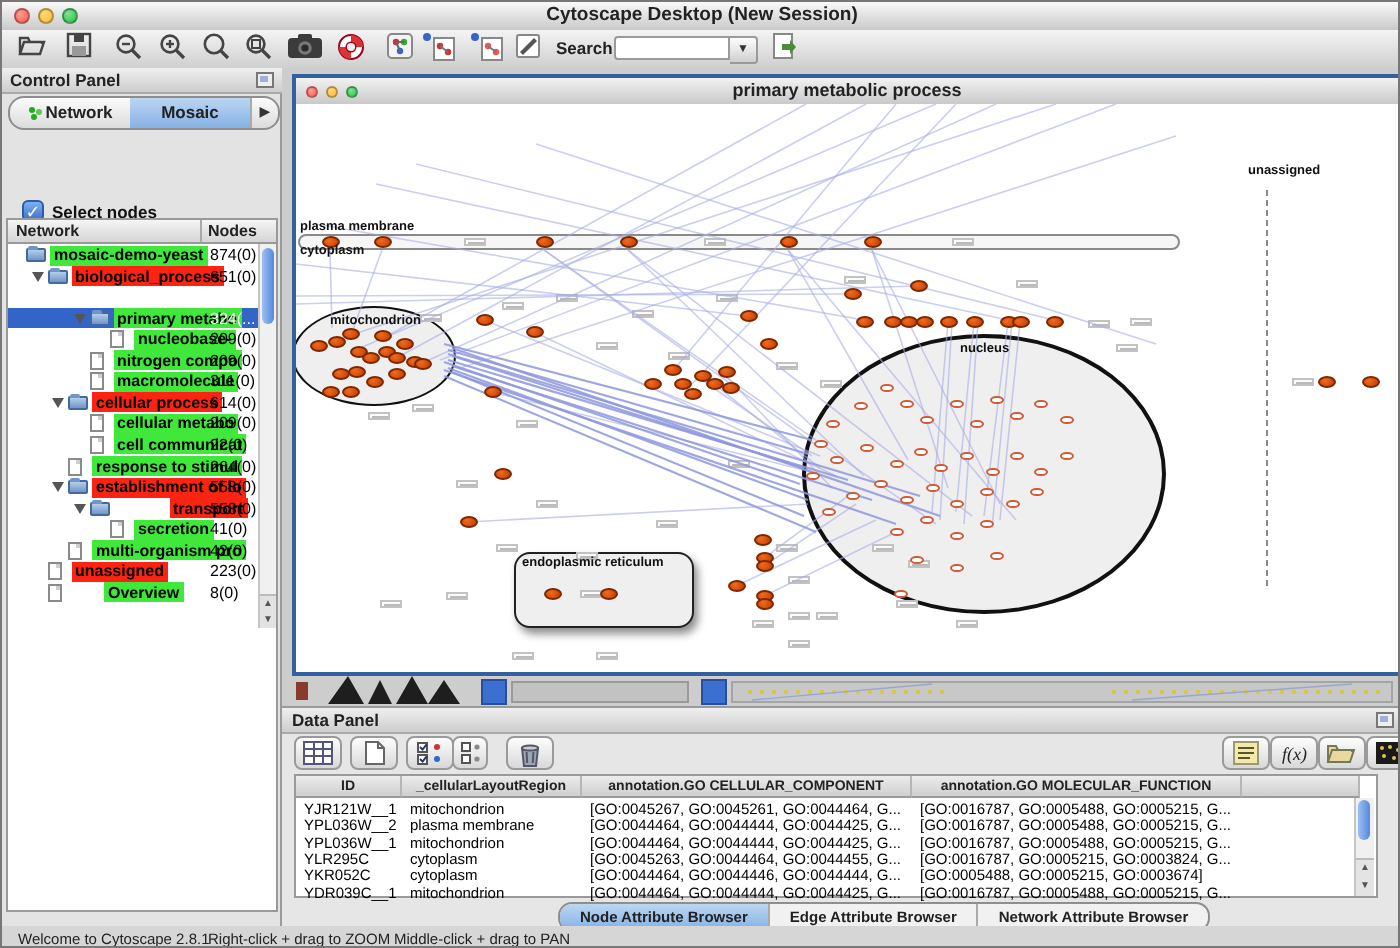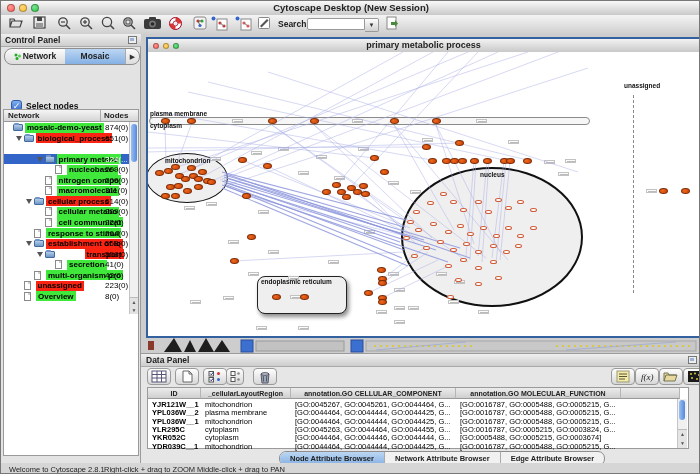--- a/index.html
+++ b/index.html
@@ -96,21 +96,21 @@
   .dp-header{position:absolute;left:0;top:0;width:100%;height:12px;background:linear-gradient(#efefef,#cdcdcd);border-bottom:1px solid #aaa;}
   .dp-header .t{position:absolute;left:5px;top:1px;font-size:8.5px;font-weight:bold;color:#222;}
   .dbtn{position:absolute;top:14px;width:24px;height:17px;border:1px solid #9a9a9a;border-radius:4px;
     background:linear-gradient(#fdfdfd,#d8d8d8);box-sizing:border-box;}
   .dbtn svg{display:block;margin:1px auto;}
   .dp-table{position:absolute;left:6px;top:33px;width:542px;height:62px;background:#fff;border:1px solid #9a9a9a;box-sizing:border-box;}
   .dp-thead{position:absolute;left:0;top:0;height:11px;background:linear-gradient(#ececec,#cfcfcf);
     border-bottom:1px solid #999;font-size:7px;font-weight:bold;color:#222;text-align:center;line-height:11px;
     border-right:1px solid #b5b5b5;box-sizing:border-box;overflow:hidden;white-space:nowrap;}
   .dp-cell{position:absolute;height:10px;font-size:7.5px;color:#000;line-height:10px;white-space:nowrap;overflow:hidden;padding-left:4px;box-sizing:border-box;}
-  .dp-cell.id{font-weight:bold;}
+  .dp-cell.id{font-weight:normal;}
   .dscroll{position:absolute;right:1px;top:11px;width:9px;height:49px;background:#f0f0f0;border-left:1px solid #c5c5c5;}
   .dscroll .thumb{position:absolute;left:1px;top:1px;width:6px;height:20px;border-radius:3px;background:linear-gradient(90deg,#9cc0f2,#5588dc);}
   .dscroll .btns{position:absolute;left:0;bottom:0;width:9px;height:18px;background:#e4e4e4;border-top:1px solid #bbb;
     font-size:5px;line-height:9px;text-align:center;color:#555;}
   .dp-tabs{position:absolute;left:138px;top:97px;height:13px;display:flex;border:1px solid #8e8e8e;border-radius:7px;overflow:hidden;background:#f1f1f1;}
   .dtab{font-size:7.5px;font-weight:bold;color:#222;line-height:13px;padding:0 10px;border-right:1px solid #aaa;}
   .dtab:last-child{border-right:none;}
   .dtab.on{background:linear-gradient(#bcd6f2,#85b1e4);}
   
   .statusbar{position:absolute;left:0;top:462px;width:700px;height:12px;background:#d6d6d6;}
@@ -346,21 +346,21 @@
             <span class="chip g" style="left: 42px;">multi-organism pro</span>
             <span class="count">42(0)</span>
           </div>
           <div class="tree-row" style="top: 158.25px;">
             <span class="licon" style="left: 19.5px;"></span>
             <span class="chip r" style="left: 31.5px;">unassigned</span>
             <span class="count">223(0)</span>
           </div>
           <div class="tree-row" style="top: 168.8px;">
             <span class="licon" style="left: 19.5px;"></span>
-            <span class="chip g" style="left: 32px;">Overview</span>
+            <span class="chip g" style="left: 48px;">Overview</span>
             <span class="count">8(0)</span>
           </div>
         </div>
       <div class="tscroll">
         <span class="thumb"></span>
         <span class="btns">▲<br>▼</span>
       </div>
     </div>
   </div>
 
@@ -693,22 +693,22 @@
           <div class="dp-cell" style="left: 143px; top: 53.5px; width: 165px;">[GO:0044464, GO:0044444, GO:0044425, G...</div>
           <div class="dp-cell" style="left: 308px; top: 53.5px; width: 165px;">[GO:0016787, GO:0005488, GO:0005215, G...</div>
         </div>
       <div class="dscroll">
         <span class="thumb"></span>
         <span class="btns">▲<br>▼</span>
       </div>
     </div>
     <div class="dp-tabs" id="dp-tabs">
         <div class="dtab on">Node Attribute Browser</div>
+        <div class="dtab">Edge Attribute Browser</div>
         <div class="dtab">Network Attribute Browser</div>
-        <div class="dtab">Edge Attribute Browser</div>
       </div>
   </div>
 
   <div class="statusbar">
     <span style="left:8px">Welcome to Cytoscape 2.8.1</span>
     <span style="left:103px">Right-click + drag to ZOOM</span>
     <span style="left:196px">Middle-click + drag to PAN</span>
   </div>
 
 </div>

